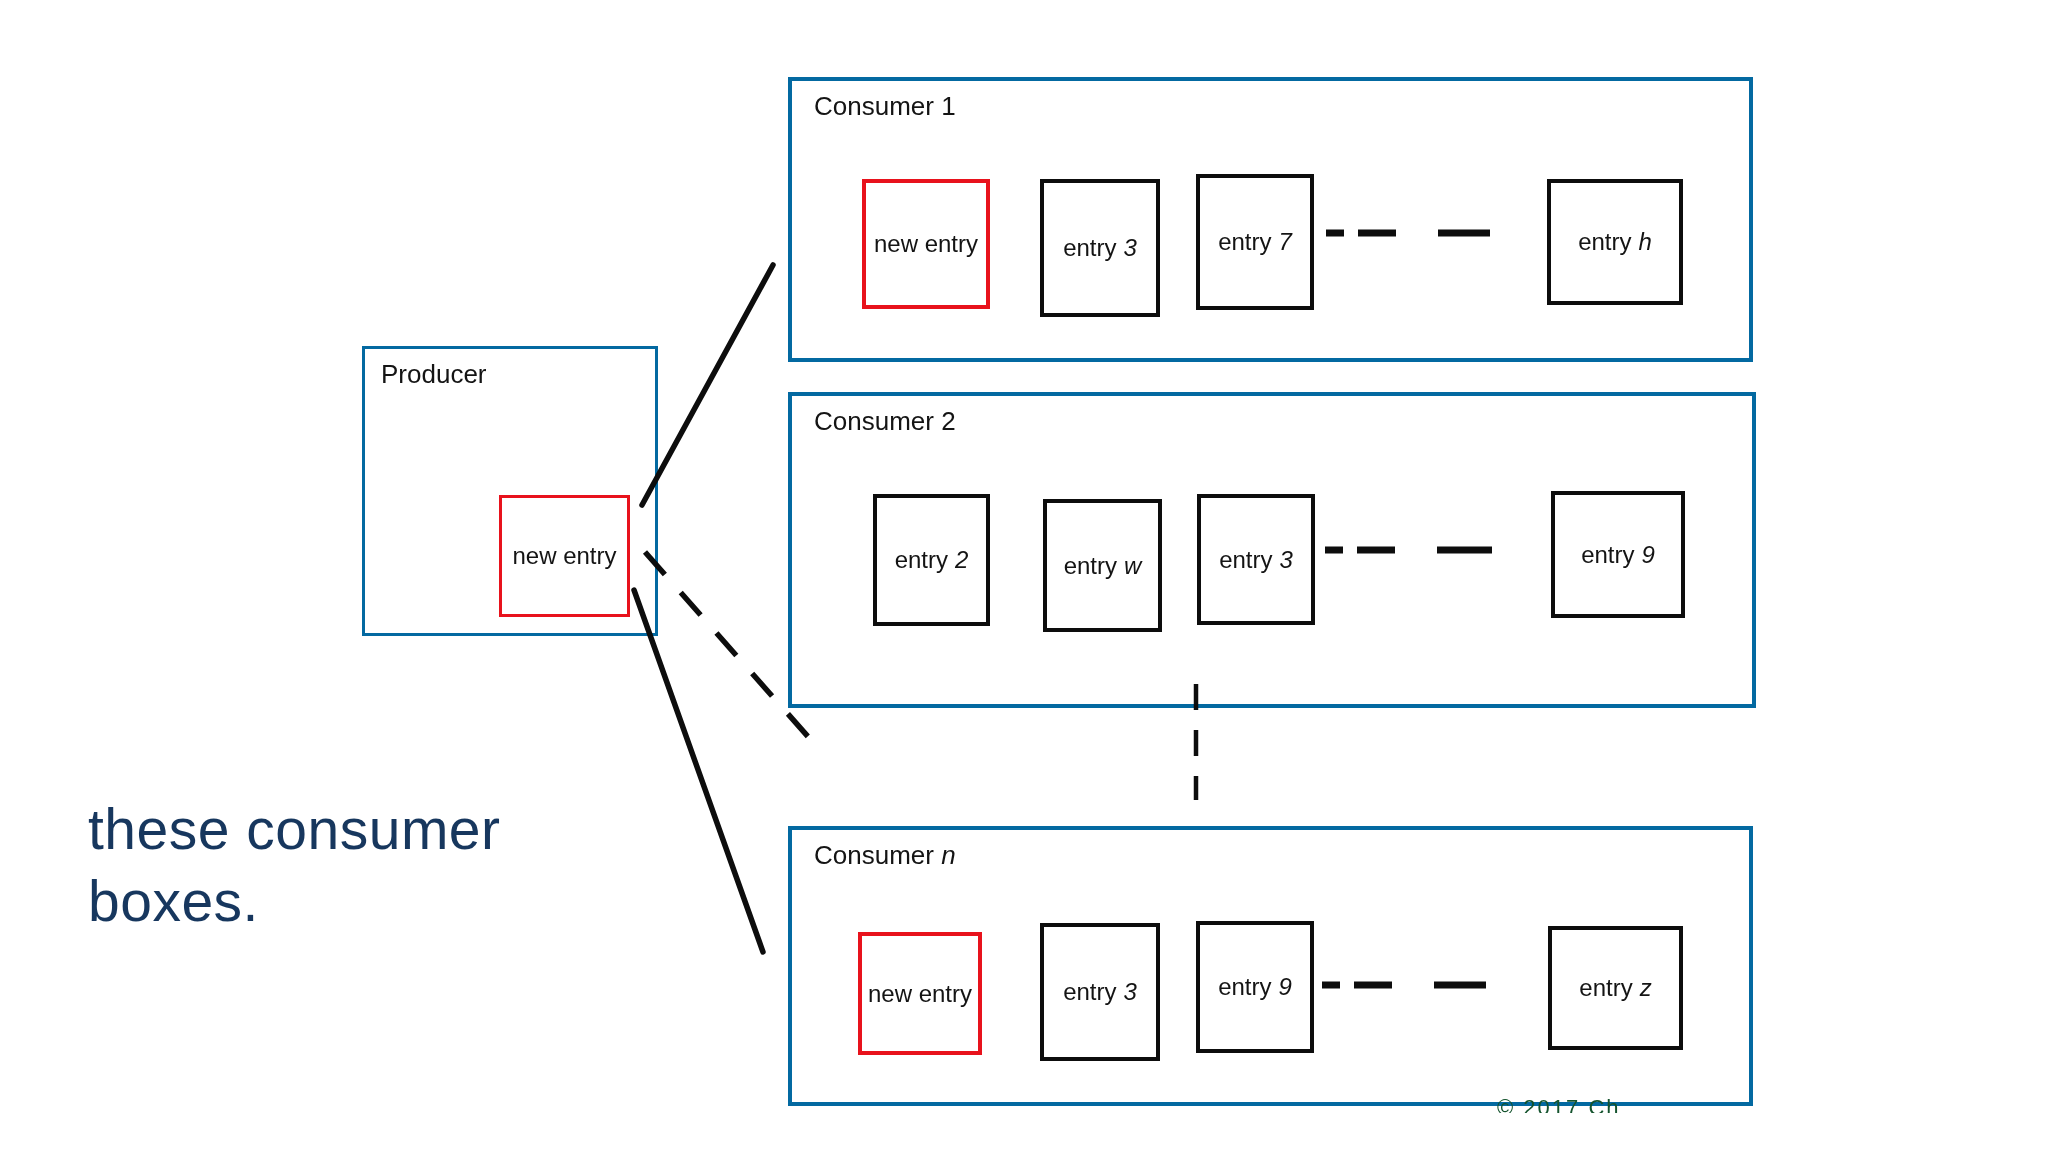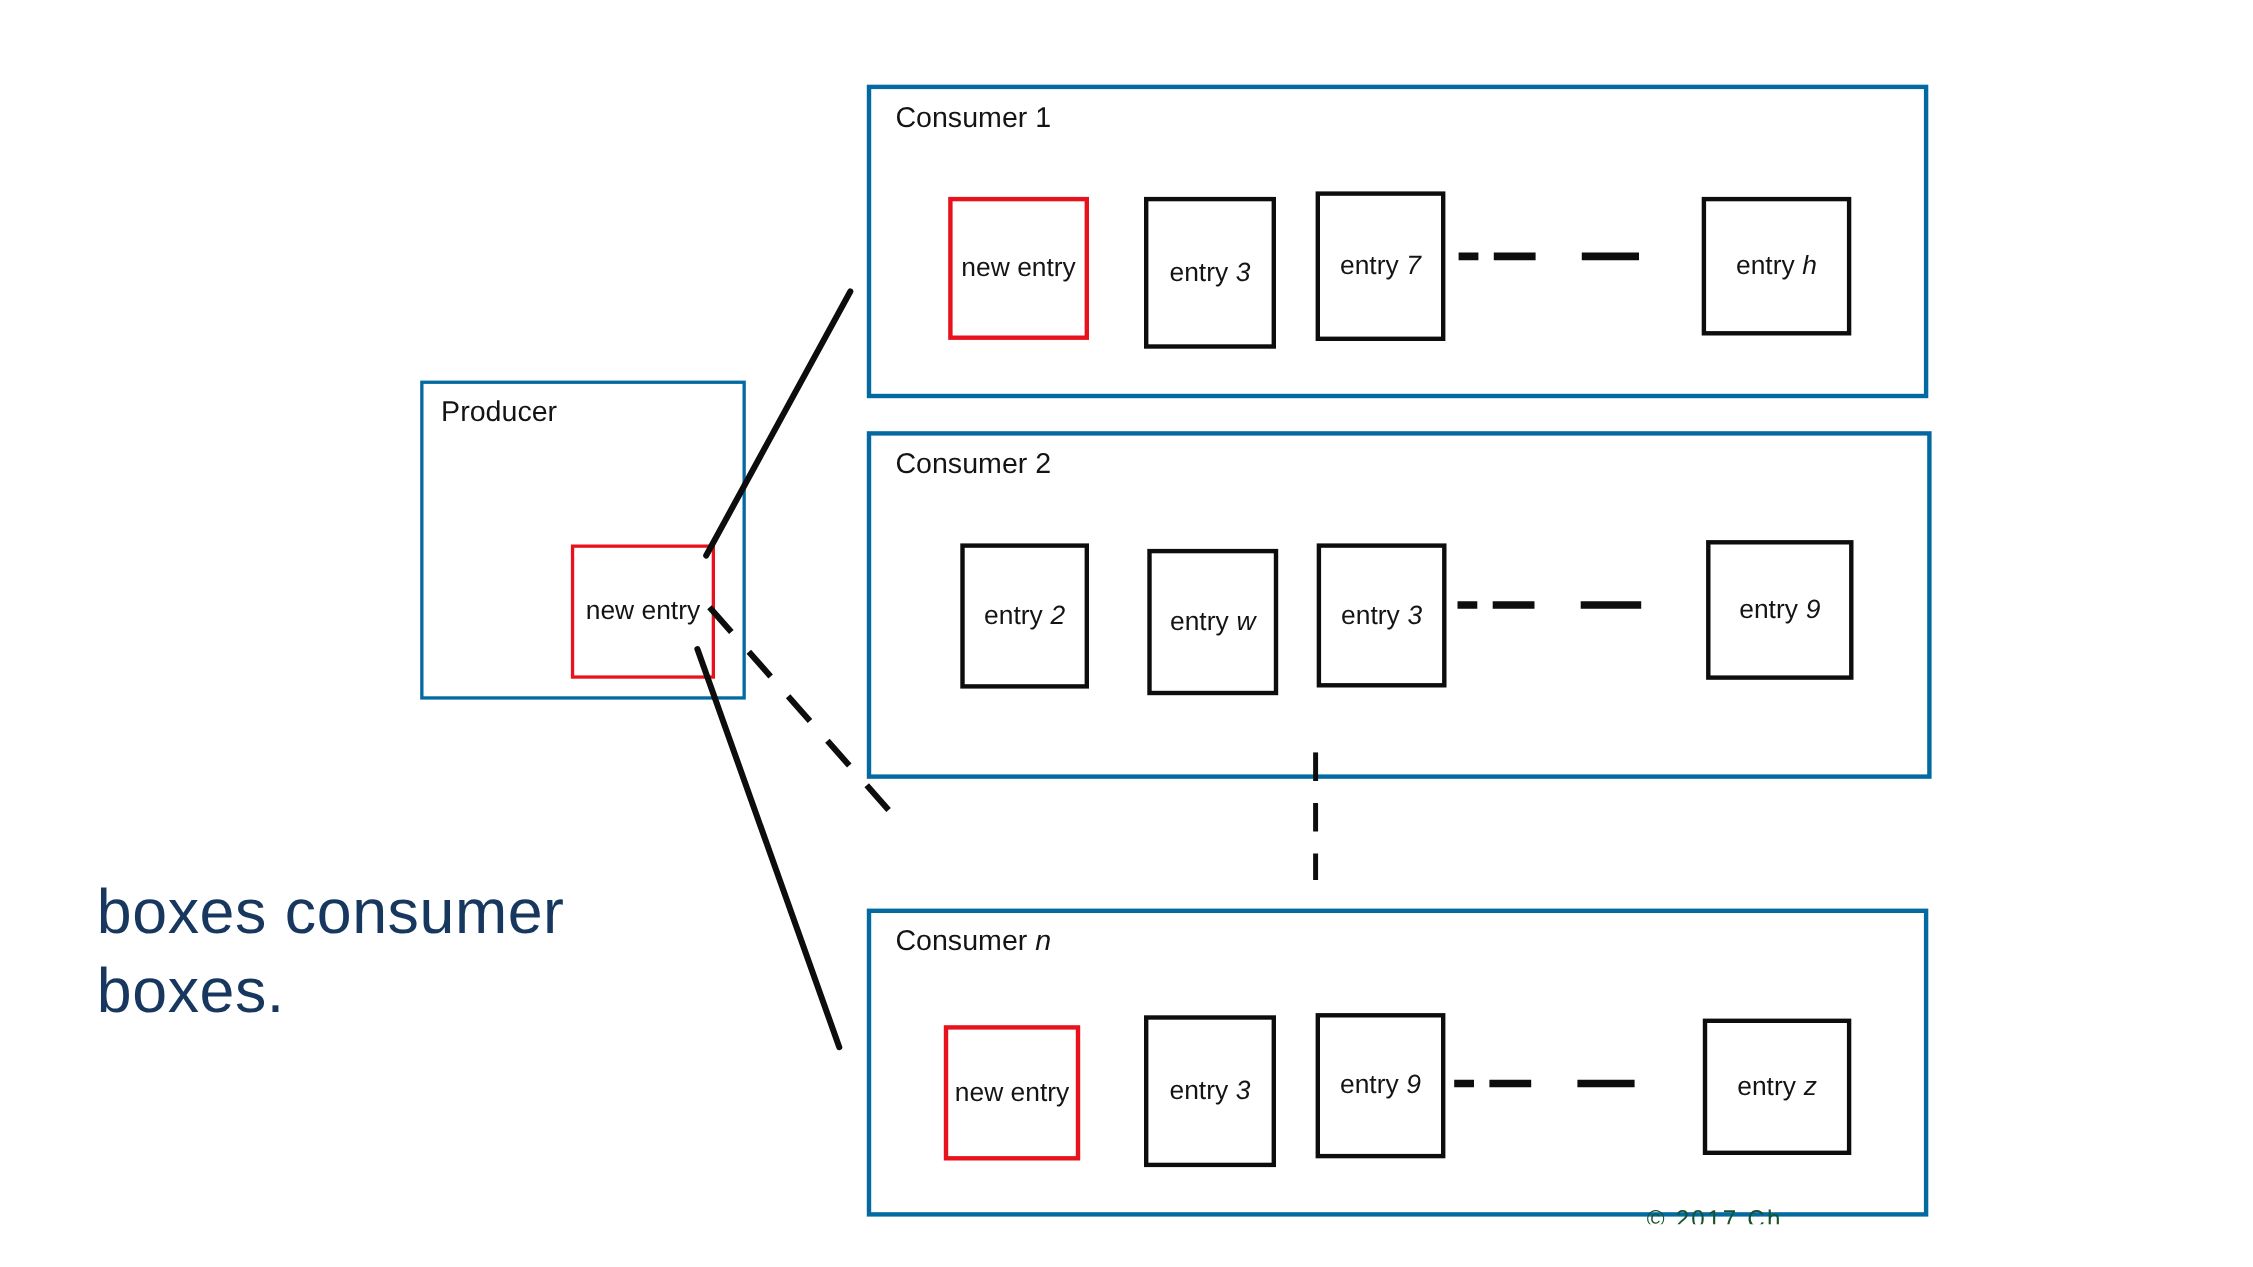--- a/index.html
+++ b/index.html
@@ -54,25 +54,25 @@
   }
   .watermark-clip span{
     display:block;font-size:22px;line-height:27px;margin-top:-2px;color:#14532d;
     letter-spacing:2px;white-space:nowrap;margin-left:37px;
   }
 </style>
 </head>
 <body>
 
 <div class="caption">
-  <div>boxes consumer</div>
+  <div>these consumer</div>
   <div>boxes.</div>
 </div>
 
-<div class="bigbox producer-box" style="left:382px;top:346px;width:296px;height:290px;">
+<div class="bigbox producer-box" style="left:362px;top:346px;width:296px;height:290px;">
   <span class="box-title">Producer</span>
   <div class="producer-entry">
     <span>new entry</span>
   </div>
 </div>
 
 <div id="consumers-mount">
     <div class="bigbox" style="left: 788px; top: 77px; width: 965px; height: 285px;">
     <span class="box-title">Consumer <span>1</span></span>
   <div class="entry highlight" style="left: 70px; top: 98px; width: 128px; height: 130px;">

